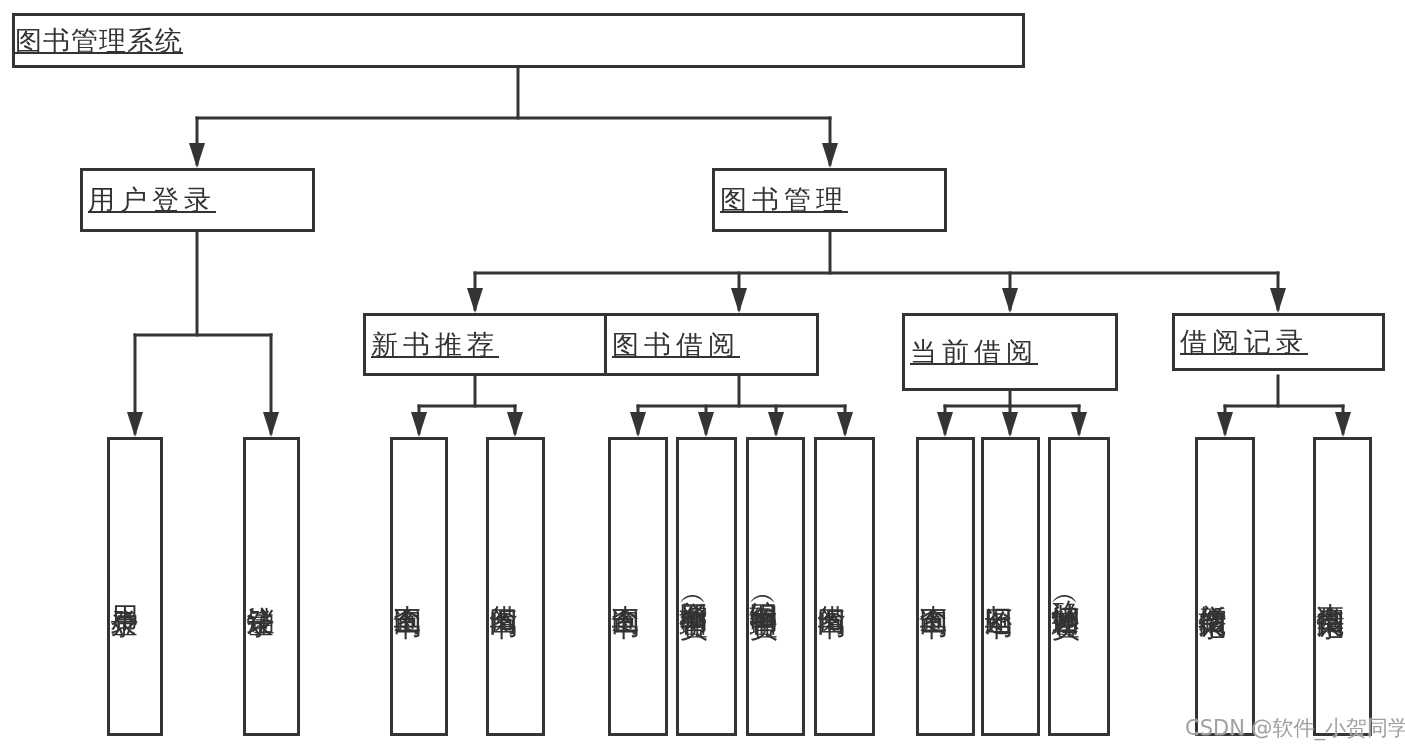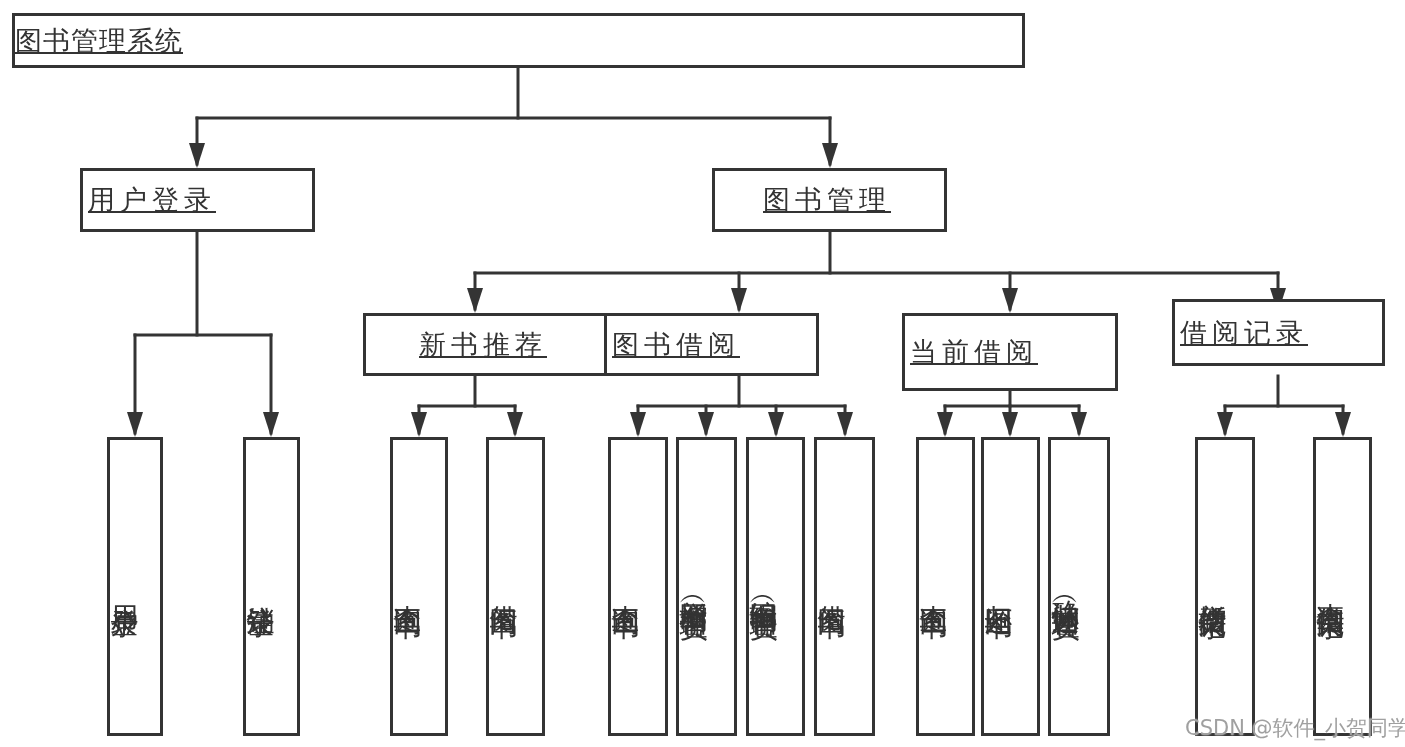--- a/index.html
+++ b/index.html
@@ -132,34 +132,34 @@
     </g>
   </svg>
 
   <div class="box" style="left:12px; top:13px; width:1013px; height:55px;">
     <span class="root-label">图书管理系统</span>
   </div>
 
   <div class="box" style="left:80px; top:168px; width:235px; height:64px;">
     <span class="h-label">用户登录</span>
   </div>
-  <div class="box" style="left:712px; top:168px; width:235px; height:64px;padding-left:43px;">
+  <div class="box" style="left:712px; top:168px; width:235px; height:64px;">
     <span class="h-label">图书管理</span>
   </div>
 
-  <div class="box" style="left:363px; top:313px; width:272px; height:63px;padding-left:48px;">
+  <div class="box" style="left:363px; top:313px; width:272px; height:63px;">
     <span class="h-label">新书推荐</span>
   </div>
   <div class="box" style="left:604px; top:313px; width:215px; height:63px;">
     <span class="h-label">图书借阅</span>
   </div>
   <div class="box" style="left:902px; top:313px; width:216px; height:78px;">
     <span class="h-label">当前借阅</span>
   </div>
-  <div class="box" style="left:1172px; top:299px; width:213px; height:67px;">
+  <div class="box" style="left:1172px; top:313px; width:213px; height:58px;">
     <span class="h-label">借阅记录</span>
   </div>
 
   <div class="box leaf" style="left:107px; top:437px; width:56px; height:299px;">
     <span class="v-label">用户登录</span>
   </div>
   <div class="box leaf" style="left:243px; top:437px; width:57px; height:299px;">
     <span class="v-label">注销登录</span>
   </div>
 

